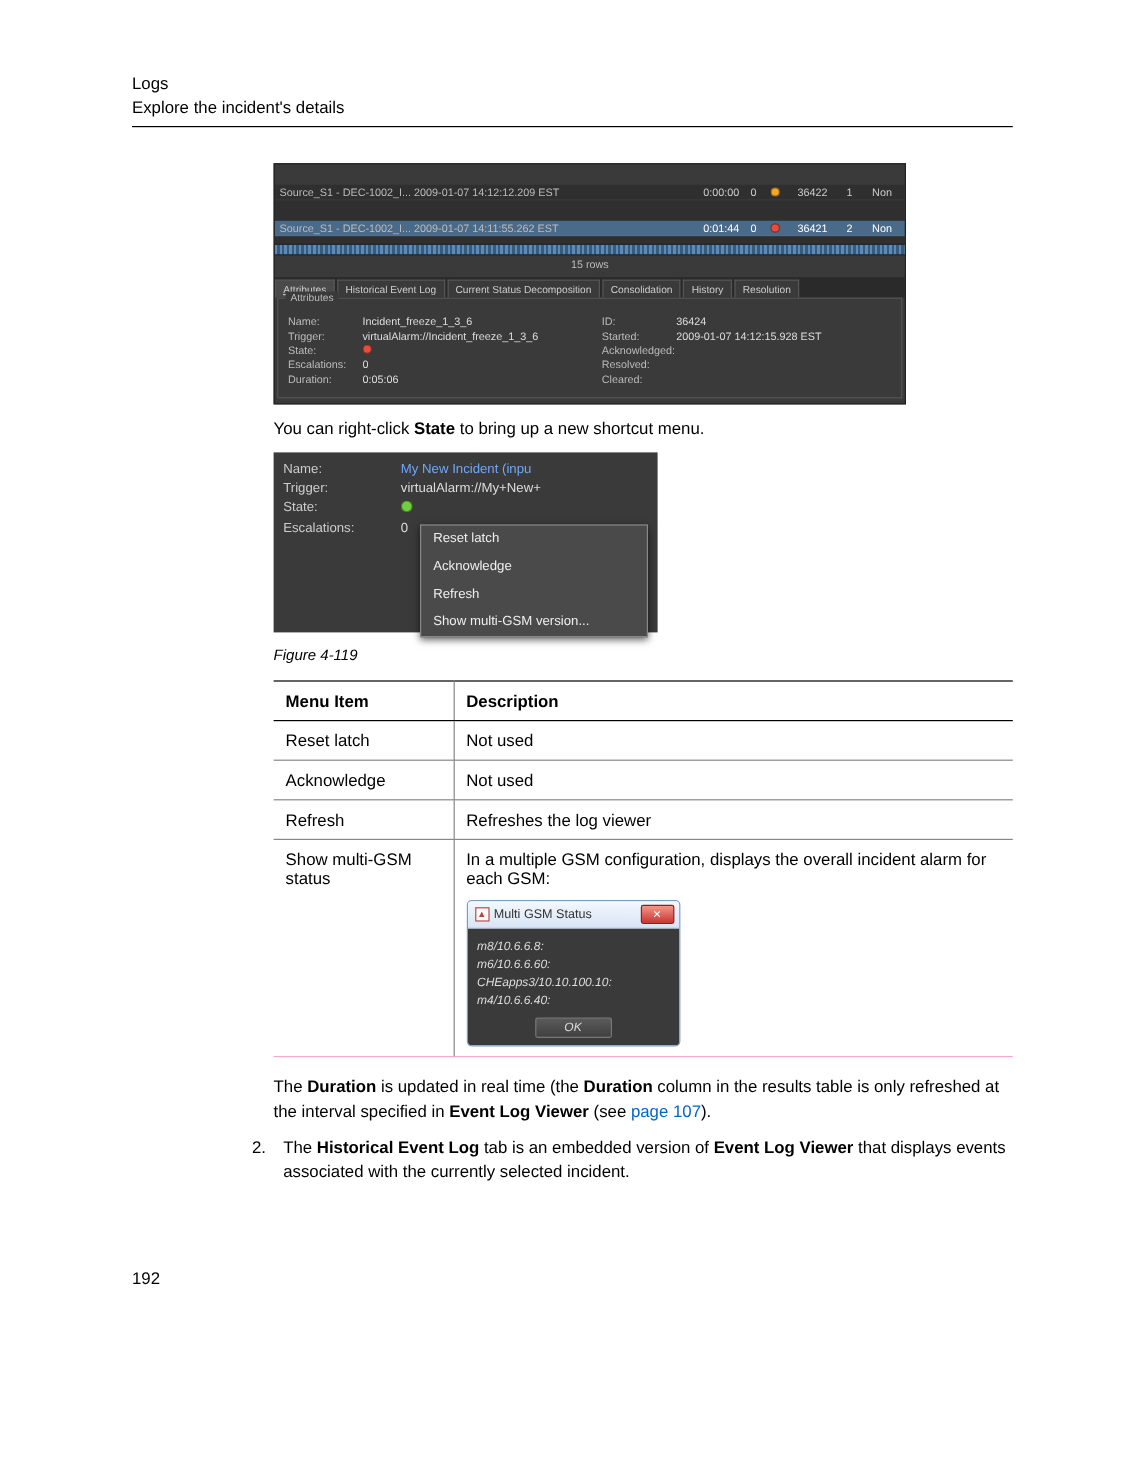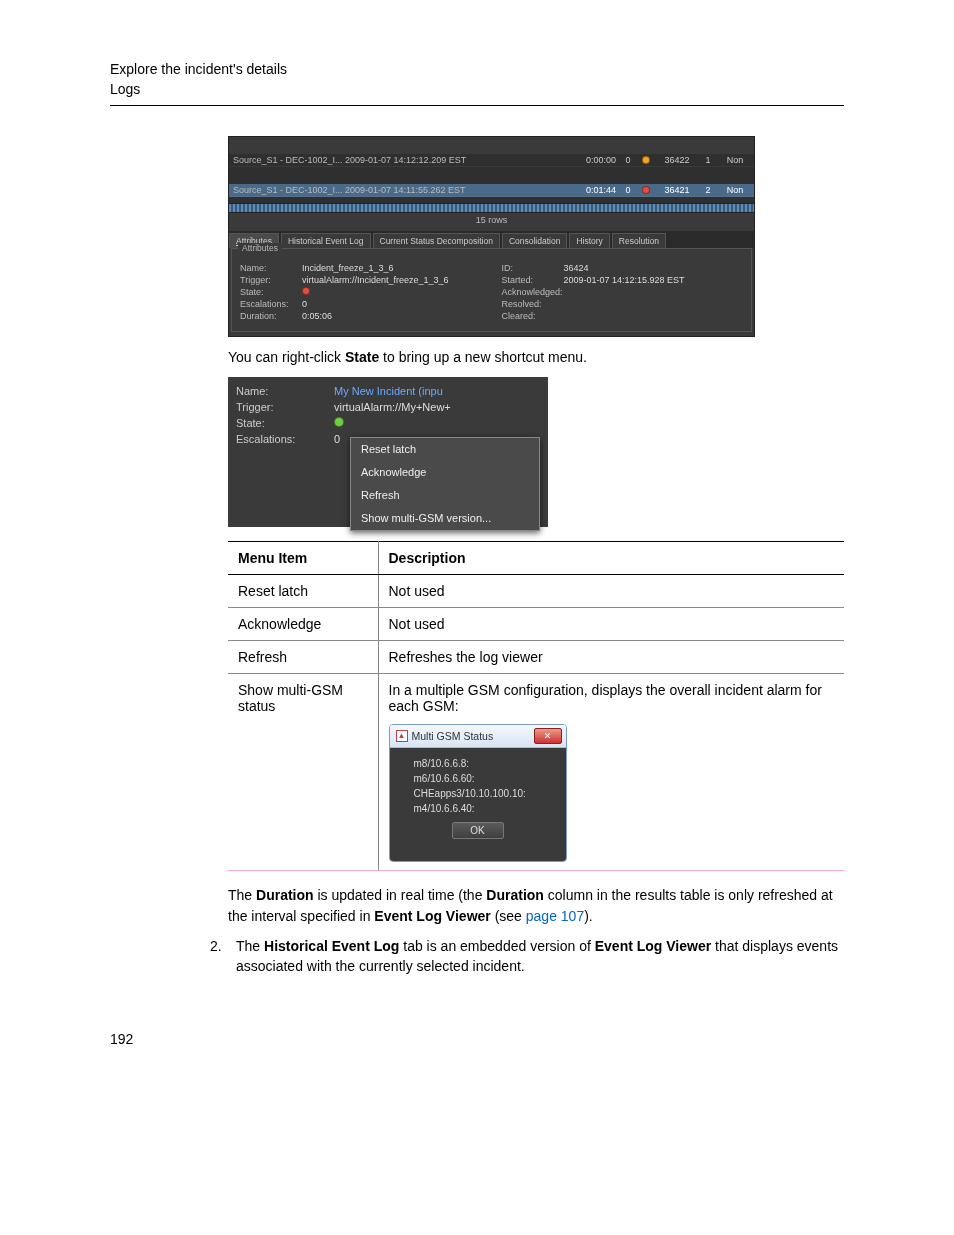--- a/index.html
+++ b/index.html
@@ -221,58 +221,59 @@
     background: linear-gradient(#e98, #c33);
     border: 1px solid #822;
     border-radius: 2px;
     color: #fff;
     display:flex; align-items:center; justify-content:center;
     font-size: 9px;
   }
   .gsm-body {
     background: #3a3a3a;
     color: #ddd;
-    padding: 6px 24px;
+    padding: 6px 8px;
+    font-style: italic;
   }
   .gsm-row { display:flex; justify-content: space-between; align-items: center; margin: 4px 0; }
   .gsm-ok {
     display: block;
-    margin: 8px auto 16px auto;
-    width: 52px;
+    margin: 8px auto 0 auto;
+    width: 64px;
     padding: 2px 0;
     background: linear-gradient(#5a5a5a, #3f3f3f);
     border: 1px solid #777;
     border-radius: 2px;
     color: #ddd;
     text-align: center;
   }
   .dot-blue { background: #5a8cf0; }
 
   
   .step-row {
     display: flex;
     gap: 8px;
     margin: 10px 0 10px 100px;
     font-size: 14px;
     line-height: 1.45;
   }
   .step-num { width: 18px; flex-shrink: 0; }
   .page-number {
-    margin-top: 54px;
+    margin-top: 70px;
     font-size: 14px;
   }
 </style>
 </head>
 <body>
 
 <div class="page">
 
   <div class="header">
+    <div class="header-line">Logs</div>
     <div class="header-line">Explore the incident's details</div>
-    <div class="header-line">Logs</div>
   </div>
   <hr class="header-rule">
 
   <div class="content-indent">
 
     <div class="scr1">
       <div class="scr1-rows">
         <div class="scr1-row">
           <span class="cell-name">Source_S1 - DEC-1002_I... 2009-01-07 14:12:12.209 EST</span>
           <span class="cell-dur">0:00:00</span>
@@ -382,20 +383,21 @@
             <span>0</span>
           </div>
       </div>
       <div class="scr2-menu">
         <div class="scr2-menu-item">Reset latch</div>
         <div class="scr2-menu-item">Acknowledge</div>
         <div class="scr2-menu-item">Refresh</div>
         <div class="scr2-menu-item">Show multi-GSM version...</div>
       </div>
     </div>
+    <div class="figure-caption">Figure 4-119</div>
 
     <table class="menu-table">
       <thead>
         <tr>
           <th>Menu Item</th>
           <th>Description</th>
         </tr>
       </thead>
       <tbody>
         <tr>

